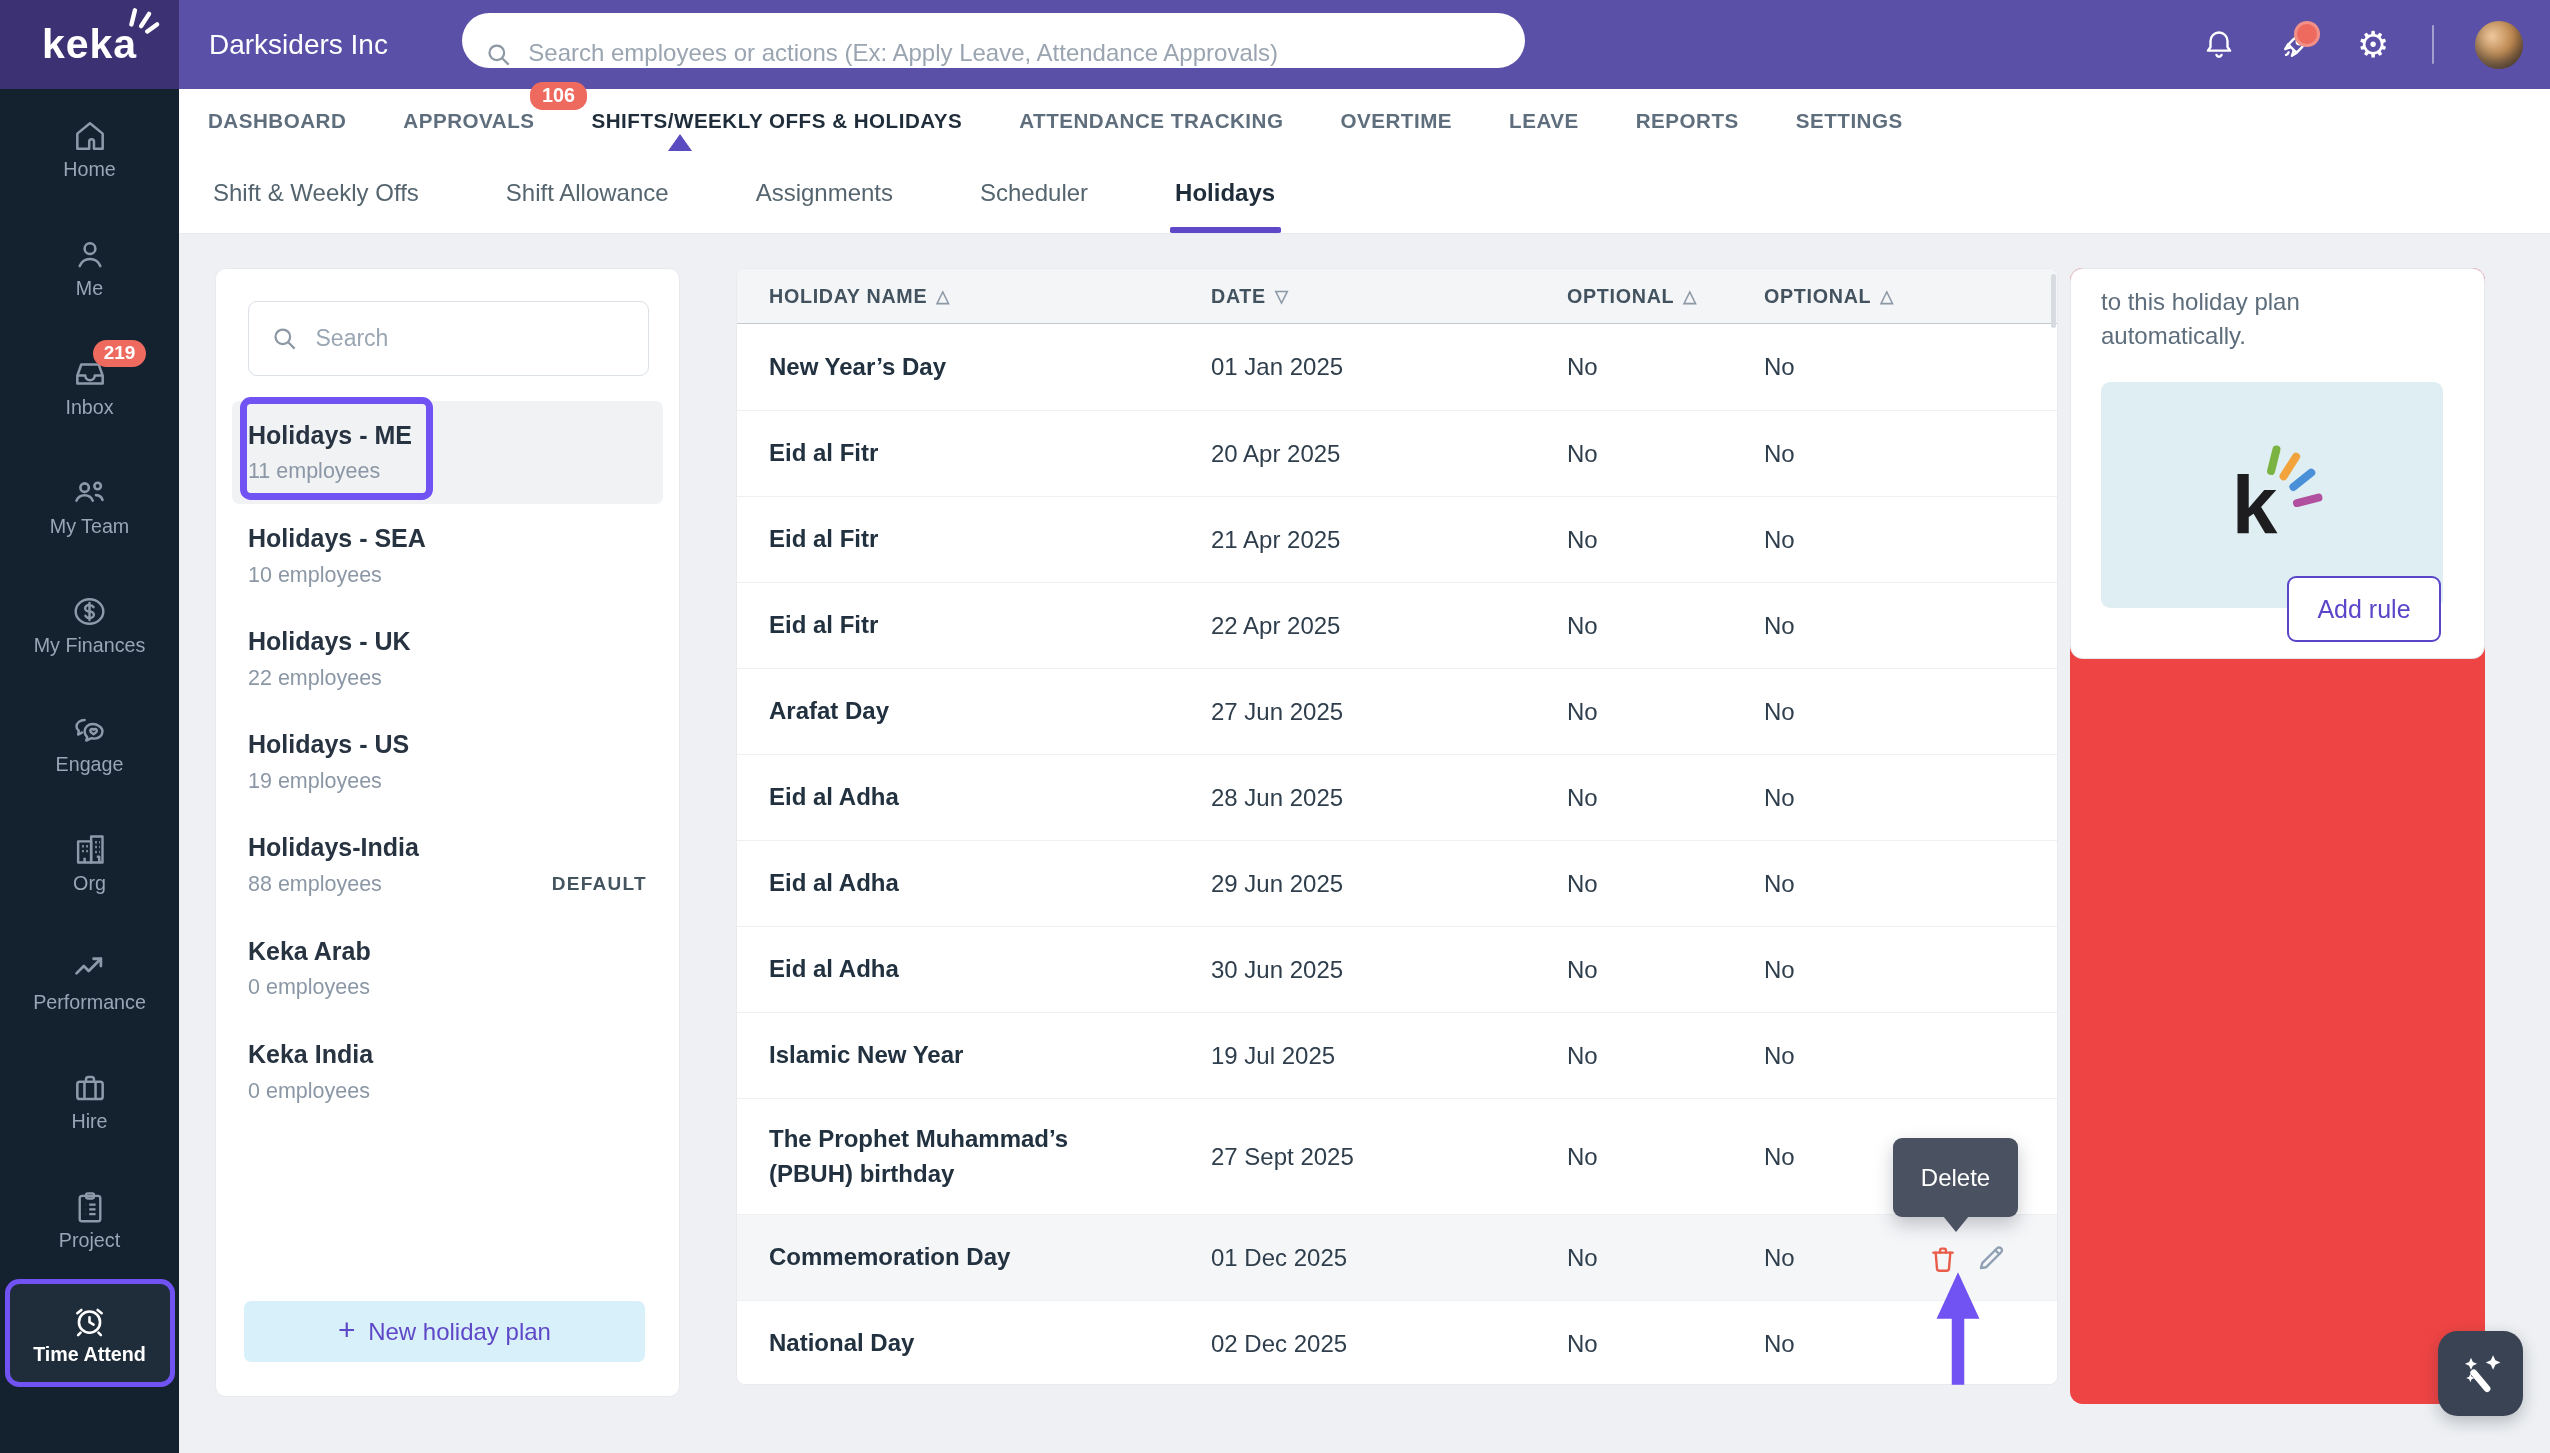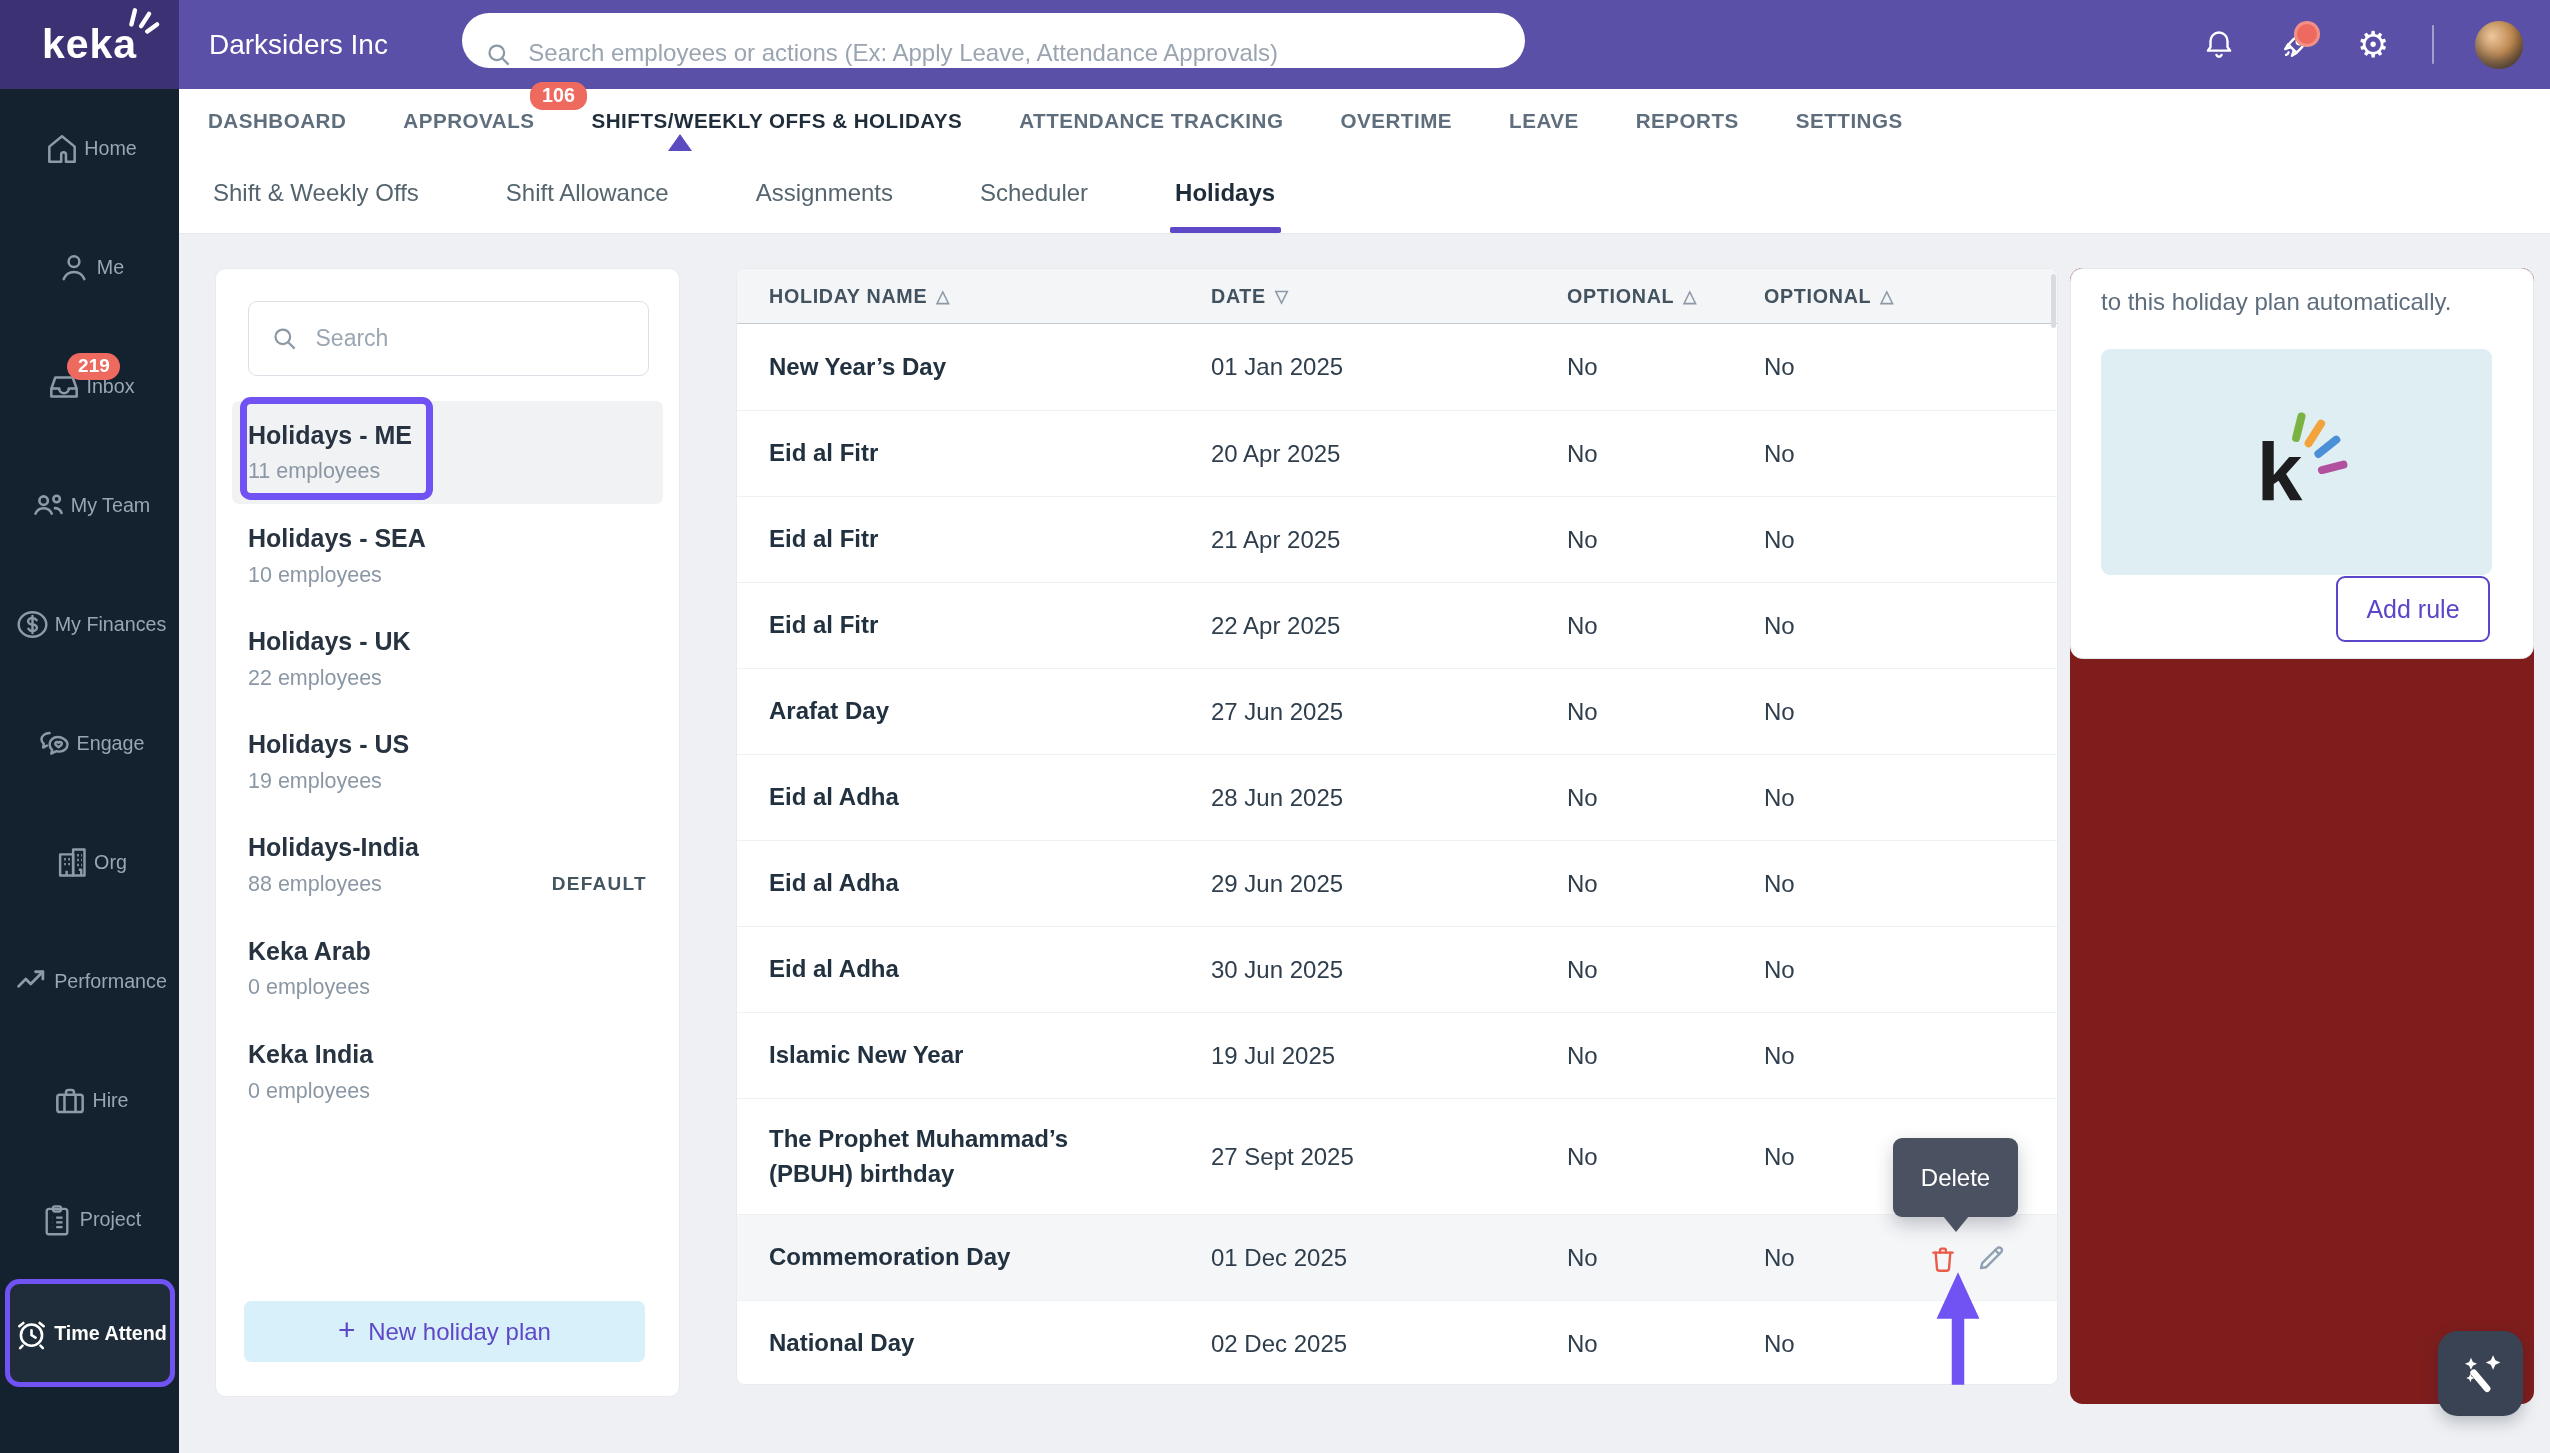--- a/index.html
+++ b/index.html
@@ -47,21 +47,21 @@
   .subnav{position:absolute;left:179px;top:152px;right:0;height:82px;background:#fff;
           border-bottom:1.8px solid #e7e9ed;display:flex;align-items:stretch;padding-left:34px;gap:87px;box-sizing:border-box;}
   .subnav-item{position:relative;display:flex;align-items:center;font-size:24px;color:#55656f;cursor:pointer;}
   .subnav-item.active{color:#1f2d3a;font-weight:600;}
   .subnav-item.active::after{content:"";position:absolute;left:-5.4px;right:-5.4px;bottom:0;height:6.3px;
                              background:#5f48c7;border-radius:1.8px;}
 
   
   .sidebar{position:absolute;left:0;top:89px;bottom:0;width:179px;background:#14212f;
            display:flex;flex-direction:column;}
-  .side-item{flex:0 0 119px;display:flex;flex-direction:row;align-items:center;justify-content:center;
+  .side-item{flex:0 0 119px;display:flex;flex-direction:column;align-items:center;justify-content:center;
              gap:3px;cursor:pointer;box-sizing:border-box;}
   .side-icon{position:relative;width:39px;height:39px;display:flex;align-items:center;justify-content:center;}
   .side-icon svg{stroke:#8e9aa9;}
   .side-label{font-size:19.7px;color:#9aa6b5;}
   .side-badge{position:absolute;left:23px;top:-14.3px;background:#ee6a5f;color:#fff;font-size:19px;
               font-weight:600;padding:2.7px 10.7px;border-radius:894px;}
   .side-badge:empty{display:none;}
   .side-item.active{border:5.4px solid #7152f3;border-radius:14.3px;margin:0 4.5px;flex-basis:108px;
                     background:rgba(255,255,255,.05);}
   .side-item.active .side-label{color:#fff;font-weight:600;}
@@ -103,21 +103,21 @@
   .trow.tall{height:116px;}
   .trow.hovered{background:#f5f6f8;}
   .cell-name{font-size:24px;font-weight:600;color:#22313f;line-height:1.45;padding-right:54px;}
   .cell{font-size:24px;color:#2f3e4c;}
   .actions{display:none;position:absolute;right:49px;top:50%;transform:translateY(-50%);gap:14.3px;}
   .trow.hovered .actions{display:flex;}
   .icon-btn{width:34px;height:34px;display:flex;align-items:center;justify-content:center;cursor:pointer;background:none;border:none;padding:0;}
   .scroll-thumb{position:absolute;left:2051px;top:274px;width:4.5px;height:54px;background:#d8dce1;border-radius:2.7px;}
 
   
-  .right-panel{position:absolute;left:2070px;top:268px;width:464px;height:1136px;background:#7f1d1d;
+  .right-panel{position:absolute;left:2070px;top:268px;width:415px;height:1136px;background:#ef4444;
                border-radius:12.5px;}
   .rule-card{position:absolute;left:0;top:0;right:0;height:391px;border:0.9px solid #e4e7eb;
              border-radius:12.5px;box-sizing:border-box;background:#fff;}
   .rule-text{padding:16px 36px 0 30px;font-size:24px;color:#5d6d7c;line-height:1.4;}
   .teal-box{margin:30px 41px 0 30px;height:226px;background:#dfeef2;border-radius:9px;
             display:flex;align-items:center;justify-content:center;}
   .add-rule-btn{position:absolute;right:43px;bottom:16px;width:154px;height:66px;background:#fff;
                 border:2.7px solid #5b45c8;border-radius:9px;color:#5b45c8;font-size:25px;
                 display:flex;align-items:center;justify-content:center;cursor:pointer;
                 font-family:"Liberation Sans",sans-serif;}

